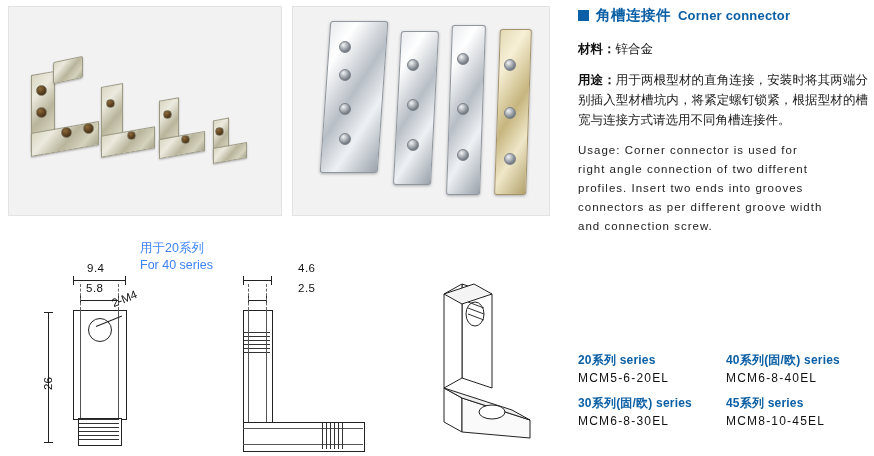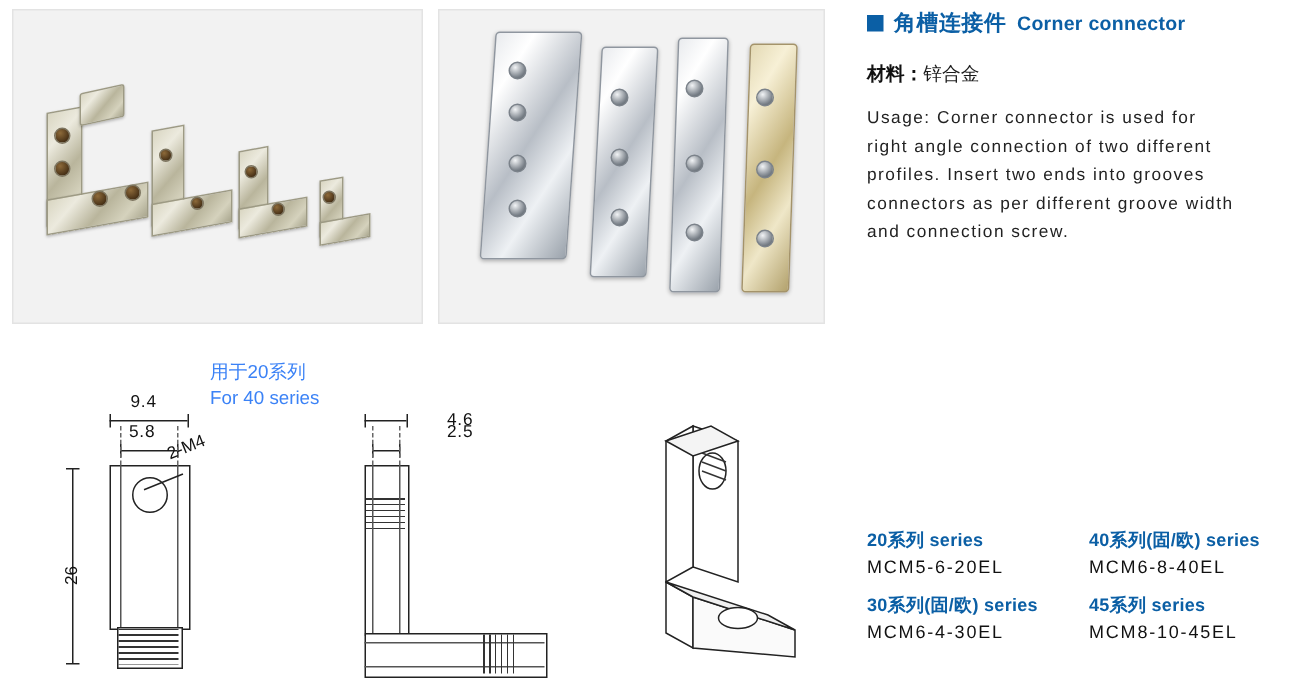--- a/index.html
+++ b/index.html
@@ -266,20 +266,25 @@
       <span class="title-cn">角槽连接件</span>
       <span class="title-en">Corner connector</span>
     </div>
 
     <div class="blk">
       <div>
         <span class="lbl">材料：</span><span class="cn-body">锌合金</span>
       </div>
     </div>
 
+    <div class="blk">
+      <div class="cn-body">
+        <span class="lbl">用途：</span><span>用于两根型材的直角连接，安装时将其两端分别插入型材槽坑内，将紧定螺钉锁紧，根据型材的槽宽与连接方式请选用不同角槽连接件。</span>
+      </div>
+    </div>
 
     <div class="en-para">
       <div>Usage: Corner connector is used for</div>
       <div>right angle connection of two different</div>
       <div>profiles. Insert two ends into grooves</div>
       <div>connectors as per different groove width</div>
       <div>and connection screw.</div>
     </div>
   </div>
 
@@ -287,21 +292,21 @@
     <div class="model-cell">
       <div class="model-head">20系列 series</div>
       <div class="model-code">MCM5-6-20EL</div>
     </div>
     <div class="model-cell">
       <div class="model-head">40系列(固/欧) series</div>
       <div class="model-code">MCM6-8-40EL</div>
     </div>
     <div class="model-cell">
       <div class="model-head">30系列(固/欧) series</div>
-      <div class="model-code">MCM6-4-30EL</div>
+      <div class="model-code">MCM6-8-30EL</div>
     </div>
     <div class="model-cell">
       <div class="model-head">45系列 series</div>
       <div class="model-code">MCM8-10-45EL</div>
     </div>
   </div>
 
   <div id="drawing">
 
     <div class="series-label" style="left:140px; top:18px; width:110px;">
@@ -332,21 +337,21 @@
     <div class="thread" style="left:79px; top:197px; width:40px; height:24px;"></div>
 
     <div class="arrowtxt" style="left:110px; top:76px; transform:rotate(-22deg); transform-origin:left top;">2-M4</div>
     <div class="ln h" style="left:96px; top:104px; width:28px; transform:rotate(-22deg); transform-origin:left center;"></div>
 
     <div class="ln v" style="left:48px; top:90px; height:130px;"></div>
     <div class="ln h" style="left:44px; top:90px; width:9px;"></div>
     <div class="ln h" style="left:44px; top:220px; width:9px;"></div>
     <div class="vert-dim" style="left:42px; top:168px;">26</div>
 
-    <div class="dim" style="left:298px; top:52px;">4.6</div>
+    <div class="dim" style="left:298px; top:40px;">4.6</div>
     <div class="ln h" style="left:243px; top:58px; width:28px;"></div>
     <div class="ln v" style="left:243px; top:54px; height:9px;"></div>
     <div class="ln v" style="left:271px; top:54px; height:9px;"></div>
 
     <div class="dim" style="left:298px; top:60px;text-align:right;">2.5</div>
     <div class="ln h" style="left:248px; top:78px; width:18px;"></div>
     <div class="ln v" style="left:248px; top:74px; height:9px;"></div>
     <div class="ln v" style="left:266px; top:74px; height:9px;"></div>
 
     <div class="dash-v" style="left:248px; top:62px; height:26px;"></div>

